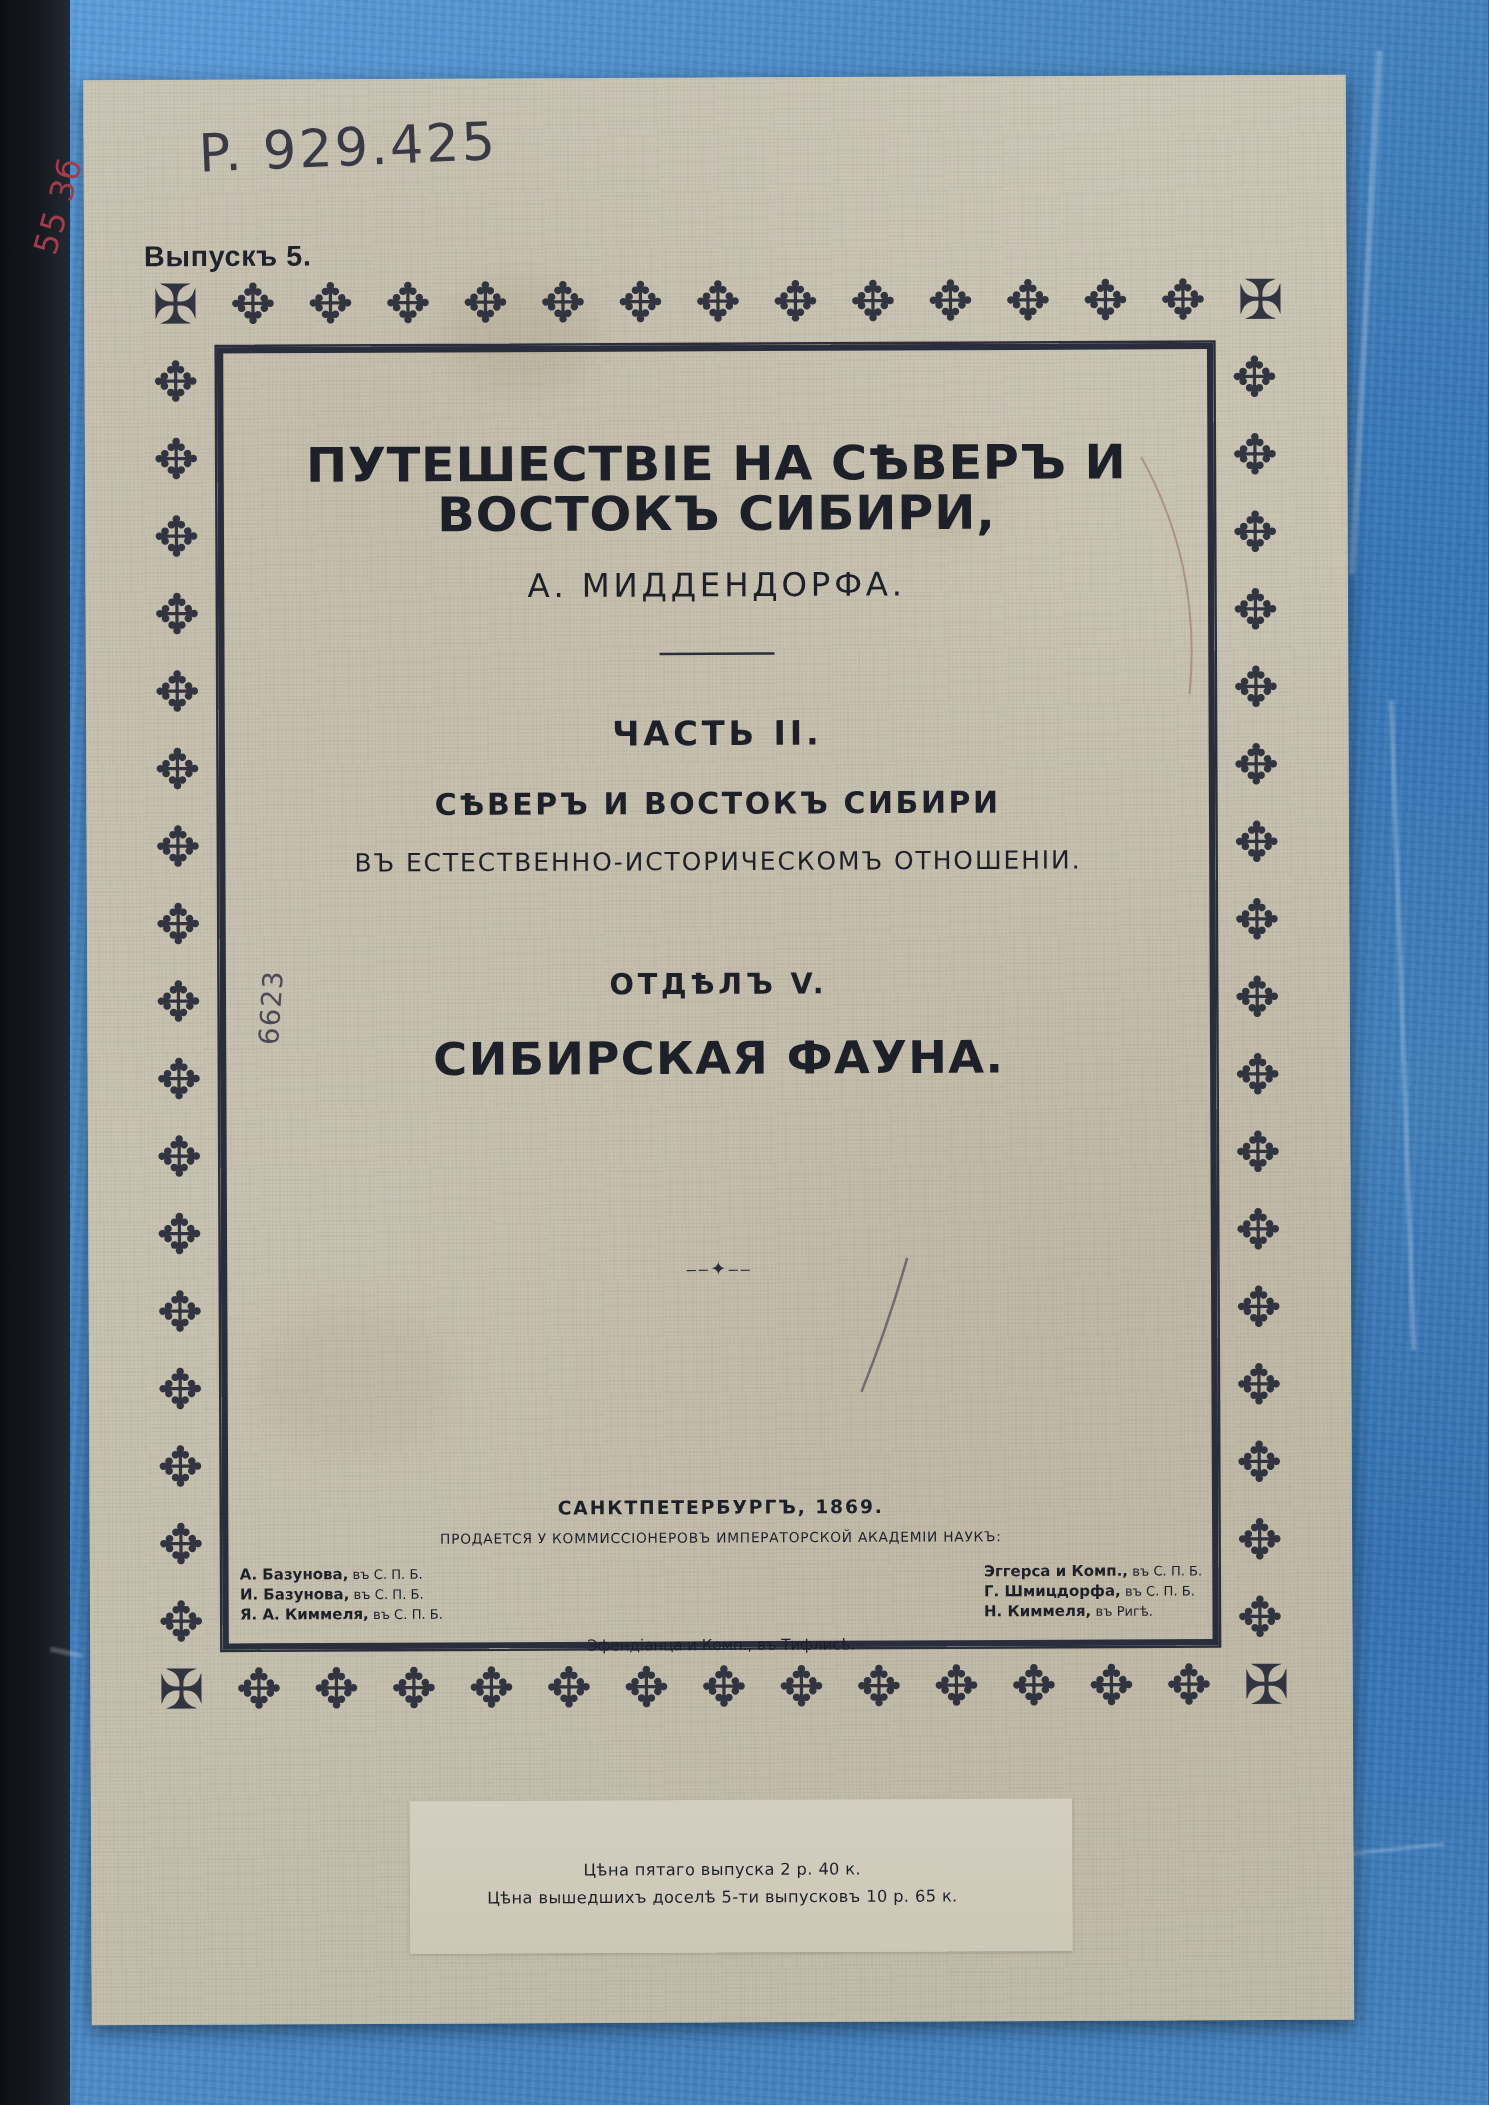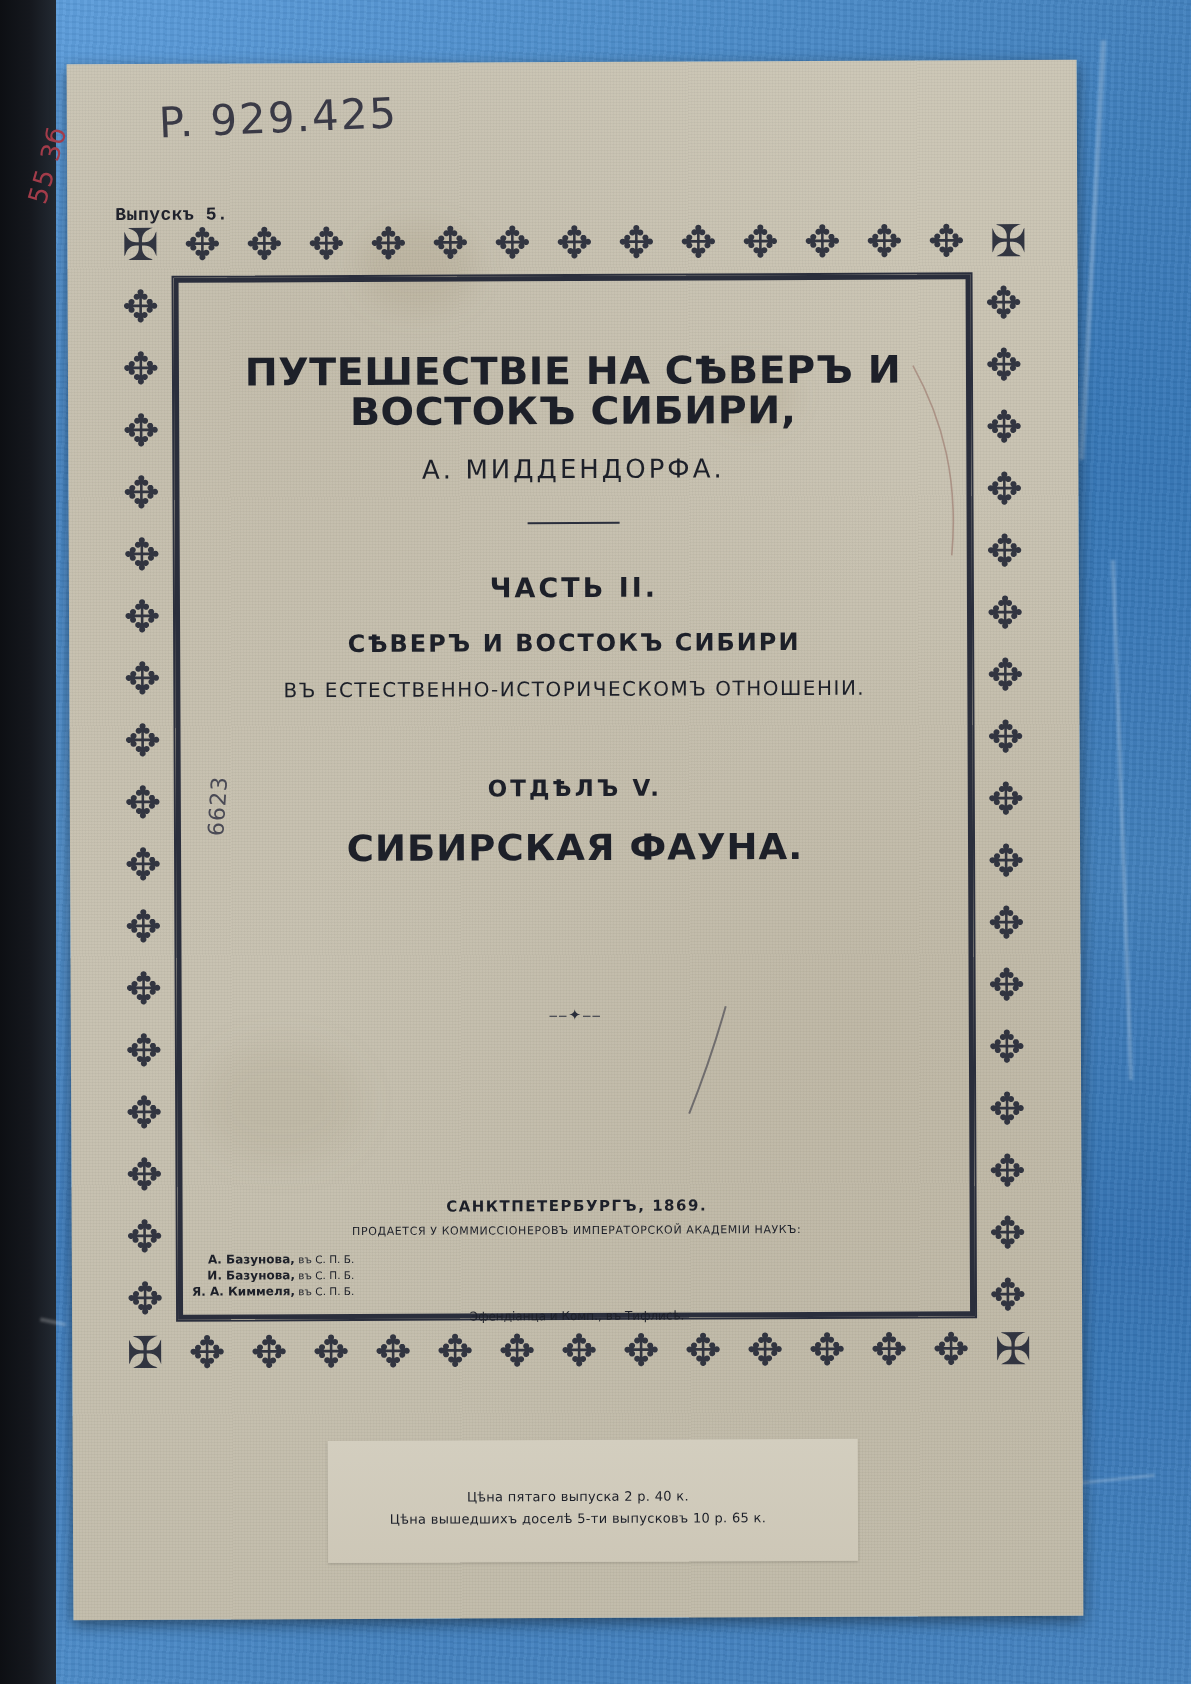--- a/index.html
+++ b/index.html
@@ -96,24 +96,24 @@
     left: 118px; top: 730px;
     font-size: 22px;
     color: #4a4a55;
     transform: rotate(-86deg);
     letter-spacing: 1px;
   }
 
   
   #issue-line {
     position: absolute;
-    left: 48px; top: 141px;
-    font-family: Liberation Mono, monospace;
-    font-weight: bold;
-    font-size: 18px;
+    left: 48px; top: 128px;
+    font-family: Liberation Sans, sans-serif;
+    font-weight: bold;
+    font-size: 23px;
     letter-spacing: .5px;
     color: #20222c;
   }
 
   
   #frame {
     position: absolute;
     left: 42px;
     top: 150px;
     width: 925px;
@@ -233,21 +233,21 @@
     letter-spacing: .6px;
   }
   #sellers {
     margin-top: 12px;
     display: flex;
     justify-content: space-between;
     align-items: flex-start;
     font-family: "DejaVu Sans", sans-serif;
     font-size: 12px;
   }
-  .seller-col { text-align: right; }
+  .seller-col { text-align: left; }
   .seller-col.right { text-align: left; }
   .seller {
     margin: 2px 0;
     white-space: nowrap;
   }
   .seller b { font-weight: bold; }
   .seller span { font-size: 10.5px; }
   #seller-center {
     margin-top: 10px;
     font-family: "DejaVu Sans", sans-serif;
@@ -394,20 +394,25 @@
 
     <div id="imprint">
       <div id="imprint-city">САНКТПЕТЕРБУРГЪ,  1869.</div>
       <div id="imprint-note">ПРОДАЕТСЯ У КОММИССІОНЕРОВЪ ИМПЕРАТОРСКОЙ АКАДЕМІИ НАУКЪ:</div>
       <div id="sellers">
         <div class="seller-col" id="sellers-left">
             <div class="seller"><b>А. Базунова,</b><span> въ С. П. Б.</span></div>
             <div class="seller"><b>И. Базунова,</b><span> въ С. П. Б.</span></div>
             <div class="seller"><b>Я. А. Киммеля,</b><span> въ С. П. Б.</span></div>
           </div>
+        <div class="seller-col right" id="sellers-right">
+            <div class="seller"><b>Эггерса и Комп.,</b><span> въ С. П. Б.</span></div>
+            <div class="seller"><b>Г. Шмицдорфа,</b><span> въ С. П. Б.</span></div>
+            <div class="seller"><b>Н. Киммеля,</b><span> въ Ригѣ.</span></div>
+          </div>
       </div>
       <div id="seller-center">Эфендіанца и Комп., въ Тифлисѣ.</div>
     </div>
 
     <div id="price-slip"></div>
     <div id="price-lines">
       <div>Цѣна пятаго выпуска 2 р. 40 к.</div>
       <div>Цѣна вышедшихъ доселѣ 5-ти выпусковъ 10 р. 65 к.</div>
     </div>
 

